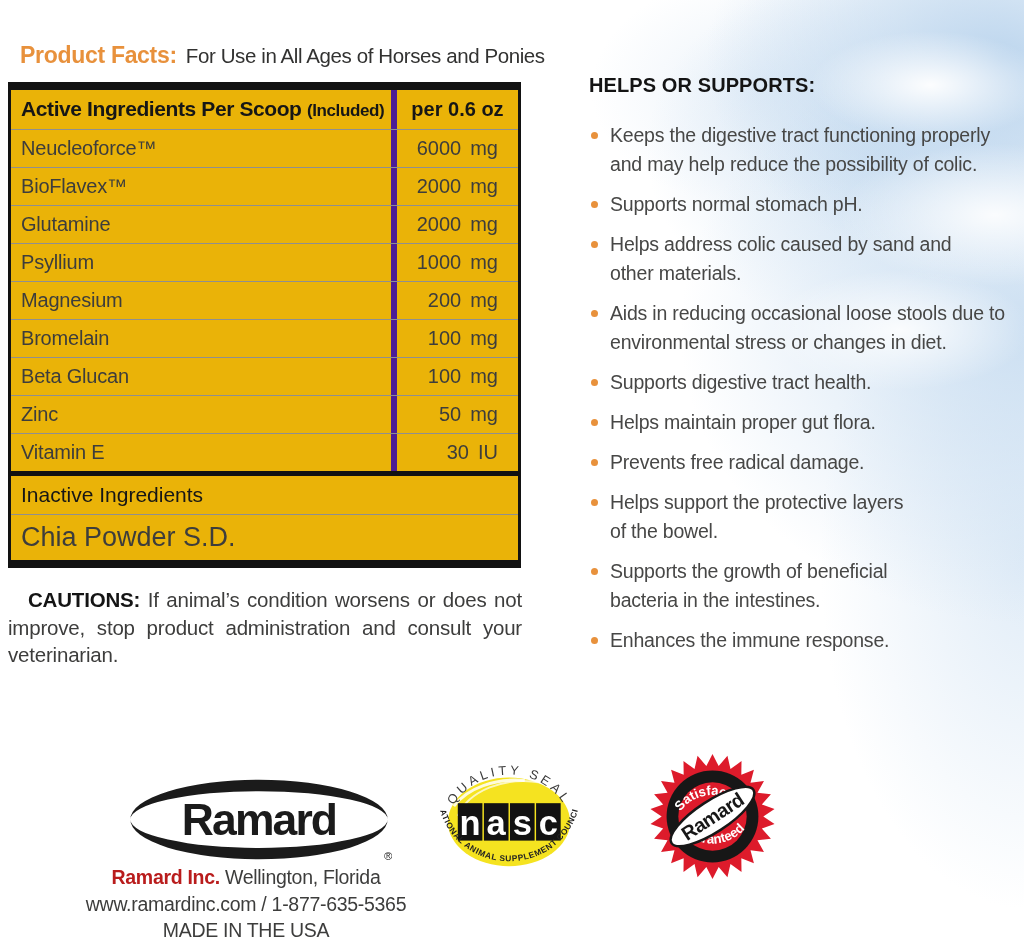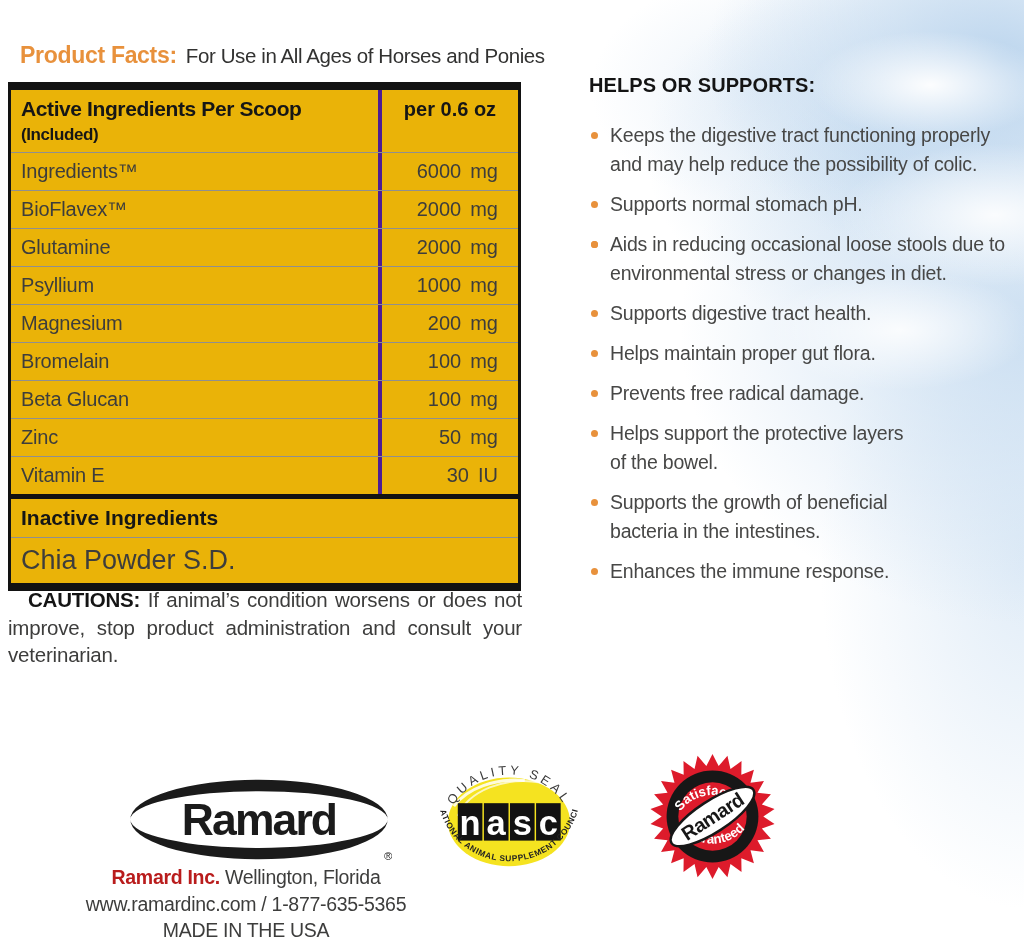--- a/index.html
+++ b/index.html
@@ -24,28 +24,28 @@
   #pf-head{left:20px;top:42px;display:flex;align-items:baseline;gap:9px;white-space:nowrap;text-align:center;}
   #pf-head .t1{font-size:23px;font-weight:bold;color:#E8913C;letter-spacing:-0.3px;}
   #pf-head .t2{font-size:20.5px;color:#323231;letter-spacing:-0.4px;}
 
   
   #facts{left:8px;top:82px;width:513px;background:#eab308;
          border:3px solid #121212;border-top-width:8px;border-bottom-width:8px;box-sizing:border-box;}
   .f-row{display:flex;align-items:stretch;}
   .f-row + .f-row{border-top:1px solid #8f8f8f;}
   .f-name{flex:1;padding:7px 4px 7px 10px;font-size:20px;color:#3d3d3c;letter-spacing:-0.2px;}
-  .f-val{width:140px;flex:none;border-left:4px solid #4c1d95;text-align:right;
+  .f-val{width:127px;flex:none;border-left:6px solid #4c1d95;text-align:right;
          padding:7px 20px 7px 0;font-size:20px;color:#3d3d3c;box-sizing:border-box;}
   .f-val .unit{display:inline-block;margin-left:9px;text-align:right;}
   #facts .hdr .f-name{font-size:21px;font-weight:bold;color:#161616;letter-spacing:-0.4px;}
   #facts .hdr .f-val{font-size:20px;font-weight:bold;color:#161616;text-align:center;padding:8px 6px;}
   #facts .hdr .note{font-size:17px;}
   .inactive-hdr{border-top:5px solid #121212 !important;}
-  .inactive-hdr .f-full{padding:7px 10px;font-size:21px;font-weight:bold;color:#161616;}
+  .inactive-hdr .f-full{padding:7px 10px;font-size:21px;font-weight:normal;color:#161616;}
   .f-full{flex:1;}
   .inactive-row .f-full{padding:7px 10px;font-size:27px;color:#3d3d3c;}
 
   
   #cautions{left:8px;top:586px;width:514px;font-size:20.5px;line-height:27.5px;
             color:#3d3d3c;text-align:justify;letter-spacing:-0.2px;}
   #cautions .lbl{font-weight:bold;color:#141414;margin-left:20px;}
 
   
   #benefits{left:589px;top:74px;width:436px;}
@@ -70,21 +70,21 @@
   <span class="t2">For Use in All Ages of Horses and Ponies</span>
 </div>
 
 <div class="abs" id="facts">
   <div class="f-row hdr">
     <div class="f-name"><span>Active Ingredients Per Scoop</span> <span class="note">(Included)</span></div>
     <div class="f-val">per 0.6 oz</div>
   </div>
 
   <div class="f-row">
-    <div class="f-name">Ingredients™</div>
+    <div class="f-name">Neucleoforce™</div>
     <div class="f-val"><span>6000</span><span class="unit">mg</span></div>
   </div>
   <div class="f-row">
     <div class="f-name">BioFlavex™</div>
     <div class="f-val"><span>2000</span><span class="unit">mg</span></div>
   </div>
   <div class="f-row">
     <div class="f-name">Glutamine</div>
     <div class="f-val"><span>2000</span><span class="unit">mg</span></div>
   </div>
@@ -121,21 +121,22 @@
   </div>
 </div>
 
 <div class="abs" id="cautions"><span class="lbl">CAUTIONS:</span><span> If animal’s condition worsens or does not improve, stop product administration and consult your veterinarian.</span></div>
 
 <div class="abs" id="benefits">
   <h2>HELPS OR SUPPORTS:</h2>
   <div class="b-item"><span class="bullet"></span><span class="txt">Keeps the digestive tract functioning properly
 and may help reduce the possibility of colic.</span></div>
   <div class="b-item"><span class="bullet"></span><span class="txt">Supports normal stomach pH.</span></div>
-  <div class="b-item"><span class="bullet"></span></div>
+  <div class="b-item"><span class="bullet"></span><span class="txt">Helps address colic caused by sand and
+other materials.</span></div>
   <div class="b-item"><span class="bullet"></span><span class="txt">Aids in reducing occasional loose stools due to
 environmental stress or changes in diet.</span></div>
   <div class="b-item"><span class="bullet"></span><span class="txt">Supports digestive tract health.</span></div>
   <div class="b-item"><span class="bullet"></span><span class="txt">Helps maintain proper gut flora.</span></div>
   <div class="b-item"><span class="bullet"></span><span class="txt">Prevents free radical damage.</span></div>
   <div class="b-item"><span class="bullet"></span><span class="txt">Helps support the protective layers
 of the bowel.</span></div>
   <div class="b-item"><span class="bullet"></span><span class="txt">Supports the growth of beneficial
 bacteria in the intestines.</span></div>
   <div class="b-item"><span class="bullet"></span><span class="txt">Enhances the immune response.</span></div>

